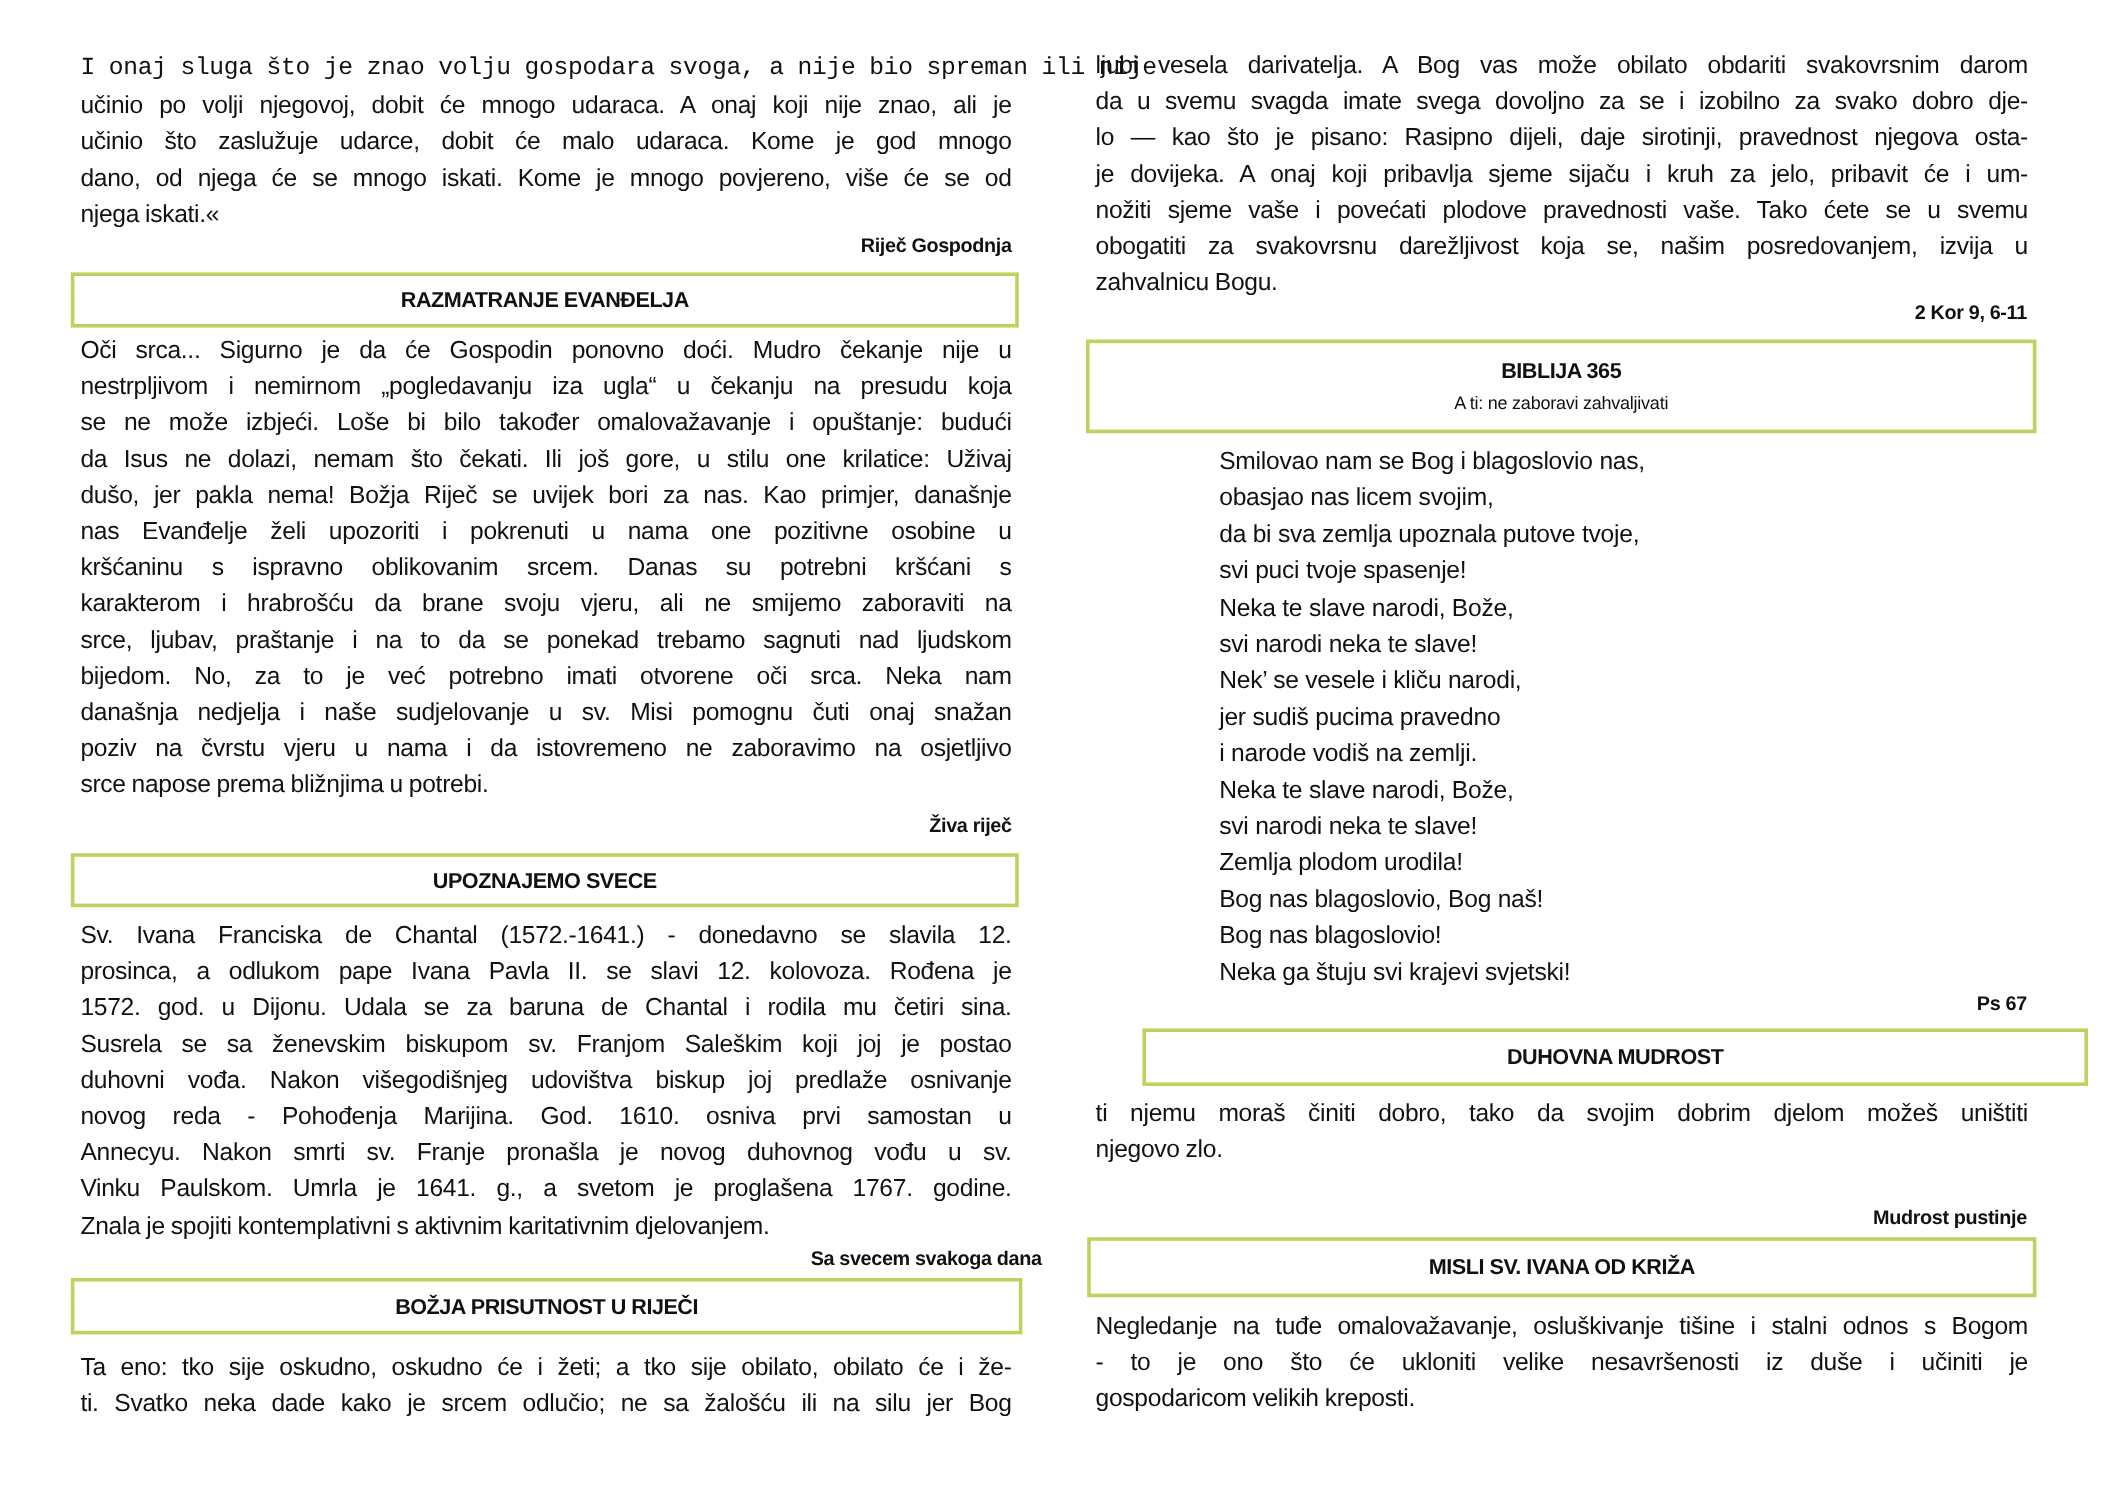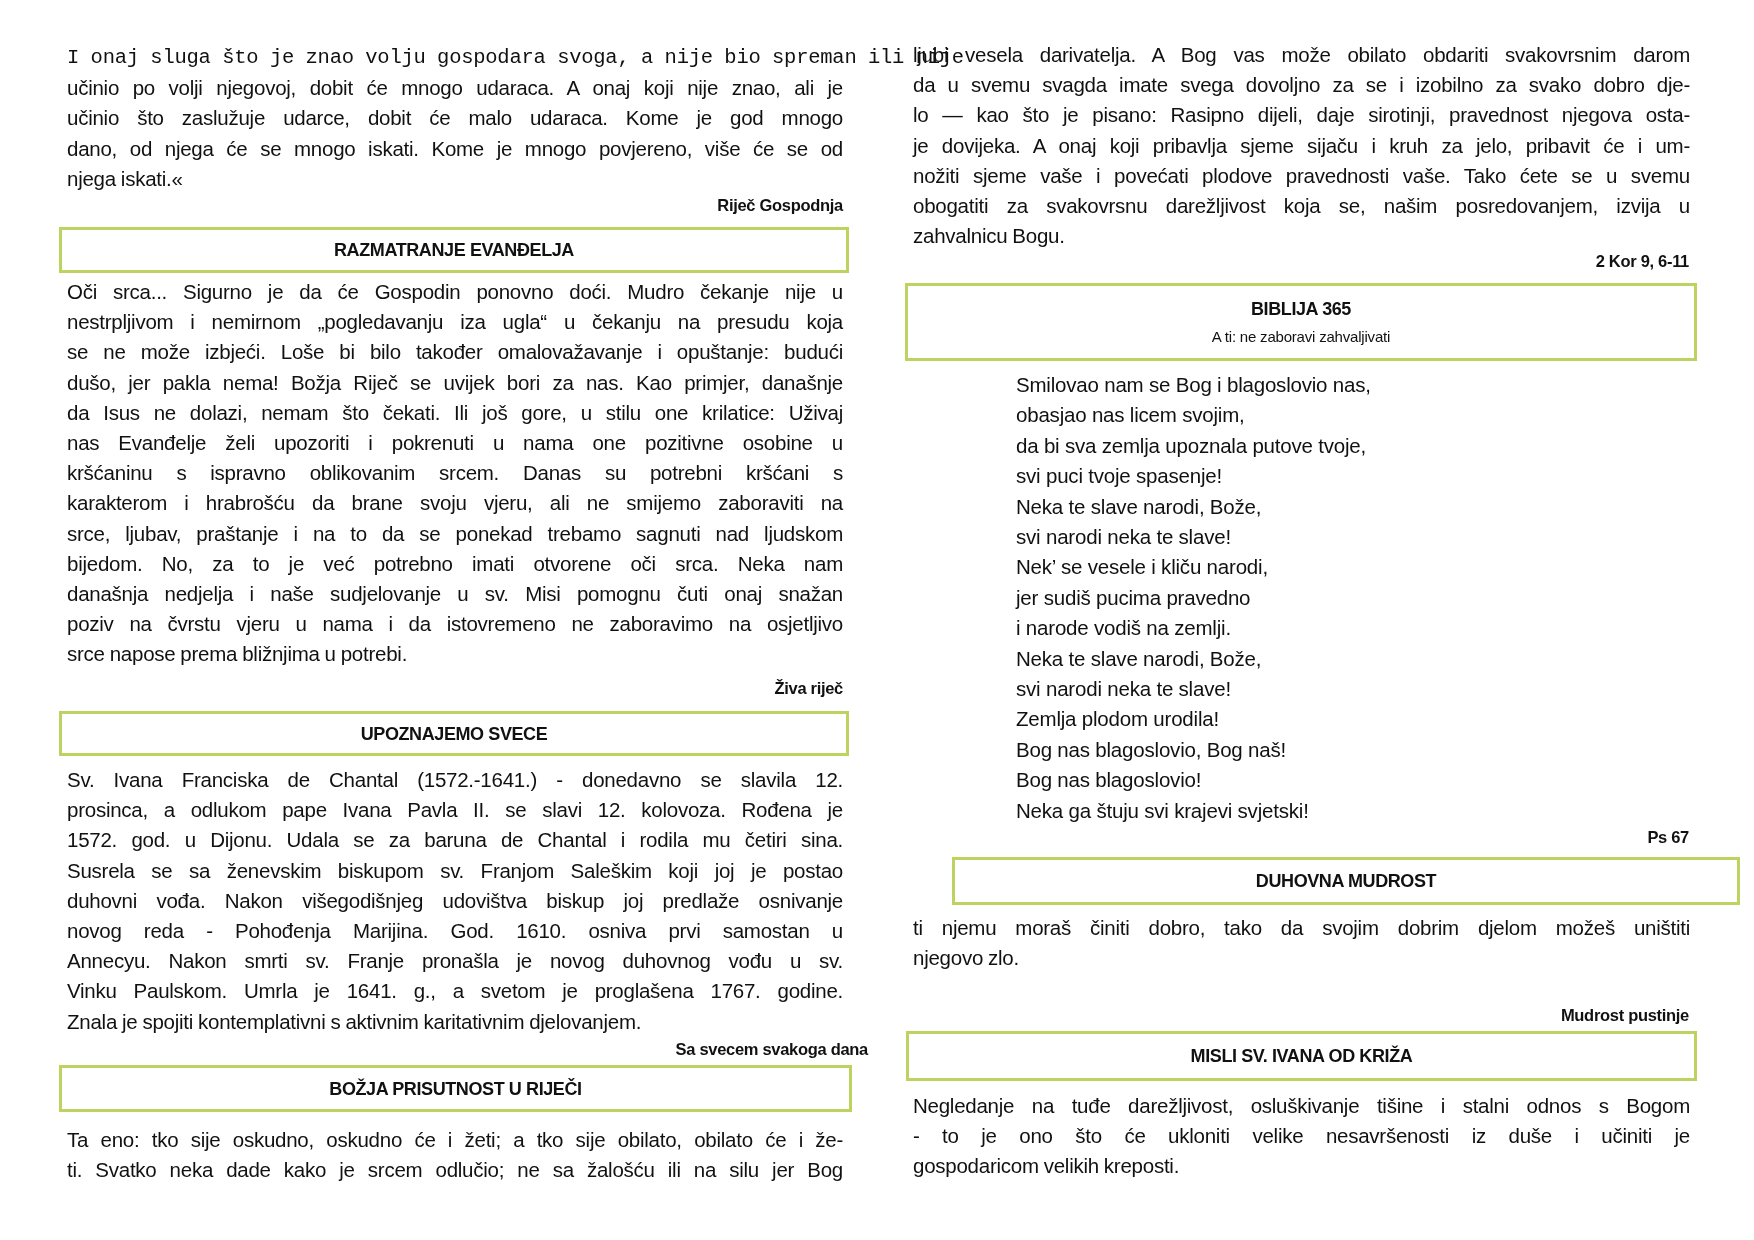--- a/index.html
+++ b/index.html
@@ -27,22 +27,22 @@
   </div>
 <div class="src" style="left:500px; top:196px; width:343px;">Riječ Gospodnja</div>
 
 <div class="box" style="left:59px; top:227px; width:790px; height:46px;">
   <div class="h">RAZMATRANJE EVANĐELJA</div>
 </div>
 <div class="para" style="left:67px; top:277px; width:776px;">
     <span class="ln" style="display: block;">Oči srca... Sigurno je da će Gospodin ponovno doći. Mudro čekanje nije u</span>
     <span class="ln" style="display: block;">nestrpljivom i nemirnom „pogledavanju iza ugla“ u čekanju na presudu koja</span>
     <span class="ln" style="display: block;">se ne može izbjeći. Loše bi bilo također omalovažavanje i opuštanje: budući</span>
+    <span class="ln" style="display: block;">da Isus ne dolazi, nemam što čekati. Ili još gore, u stilu one krilatice: Uživaj</span>
     <span class="ln" style="display: block;">dušo, jer pakla nema! Božja Riječ se uvijek bori za nas. Kao primjer, današnje</span>
-    <span class="ln" style="display: block;">da Isus ne dolazi, nemam što čekati. Ili još gore, u stilu one krilatice: Uživaj</span>
     <span class="ln" style="display: block;">nas Evanđelje želi upozoriti i pokrenuti u nama one pozitivne osobine u</span>
     <span class="ln" style="display: block;">kršćaninu s ispravno oblikovanim srcem. Danas su potrebni kršćani s</span>
     <span class="ln" style="display: block;">karakterom i hrabrošću da brane svoju vjeru, ali ne smijemo zaboraviti na</span>
     <span class="ln" style="display: block;">srce, ljubav, praštanje i na to da se ponekad trebamo sagnuti nad ljudskom</span>
     <span class="ln" style="display: block;">bijedom. No, za to je već potrebno imati otvorene oči srca. Neka nam</span>
     <span class="ln" style="display: block;">današnja nedjelja i naše sudjelovanje u sv. Misi pomognu čuti onaj snažan</span>
     <span class="ln" style="display: block;">poziv na čvrstu vjeru u nama i da istovremeno ne zaboravimo na osjetljivo</span>
     <span class="ln last" style="display: block;">srce napose prema bližnjima u potrebi.</span>
   </div>
 <div class="src" style="left:500px; top:679px; width:343px;">Živa riječ</div>
@@ -111,16 +111,16 @@
 <div class="para" style="left:913px; top:913px; width:777px;">
     <span class="ln" style="display: block;">ti njemu moraš činiti dobro, tako da svojim dobrim djelom možeš uništiti</span>
     <span class="ln last" style="display: block;">njegovo zlo.</span>
   </div>
 <div class="src" style="left:1346px; top:1006px; width:343px;">Mudrost pustinje</div>
 
 <div class="box" style="left:906px; top:1031px; width:791px; height:50px;">
   <div class="h">MISLI SV. IVANA OD KRIŽA</div>
 </div>
 <div class="para" style="left:913px; top:1091px; width:777px;">
-    <span class="ln" style="display: block;">Negledanje na tuđe darežljivost, osluškivanje tišine i stalni odnos s Bogom</span>
+    <span class="ln" style="display: block;">Negledanje na tuđe omalovažavanje, osluškivanje tišine i stalni odnos s Bogom</span>
     <span class="ln" style="display: block;">- to je ono što će ukloniti velike nesavršenosti iz duše i učiniti je</span>
     <span class="ln last" style="display: block;">gospodaricom velikih kreposti.</span>
   </div>
 
 </body></html>

